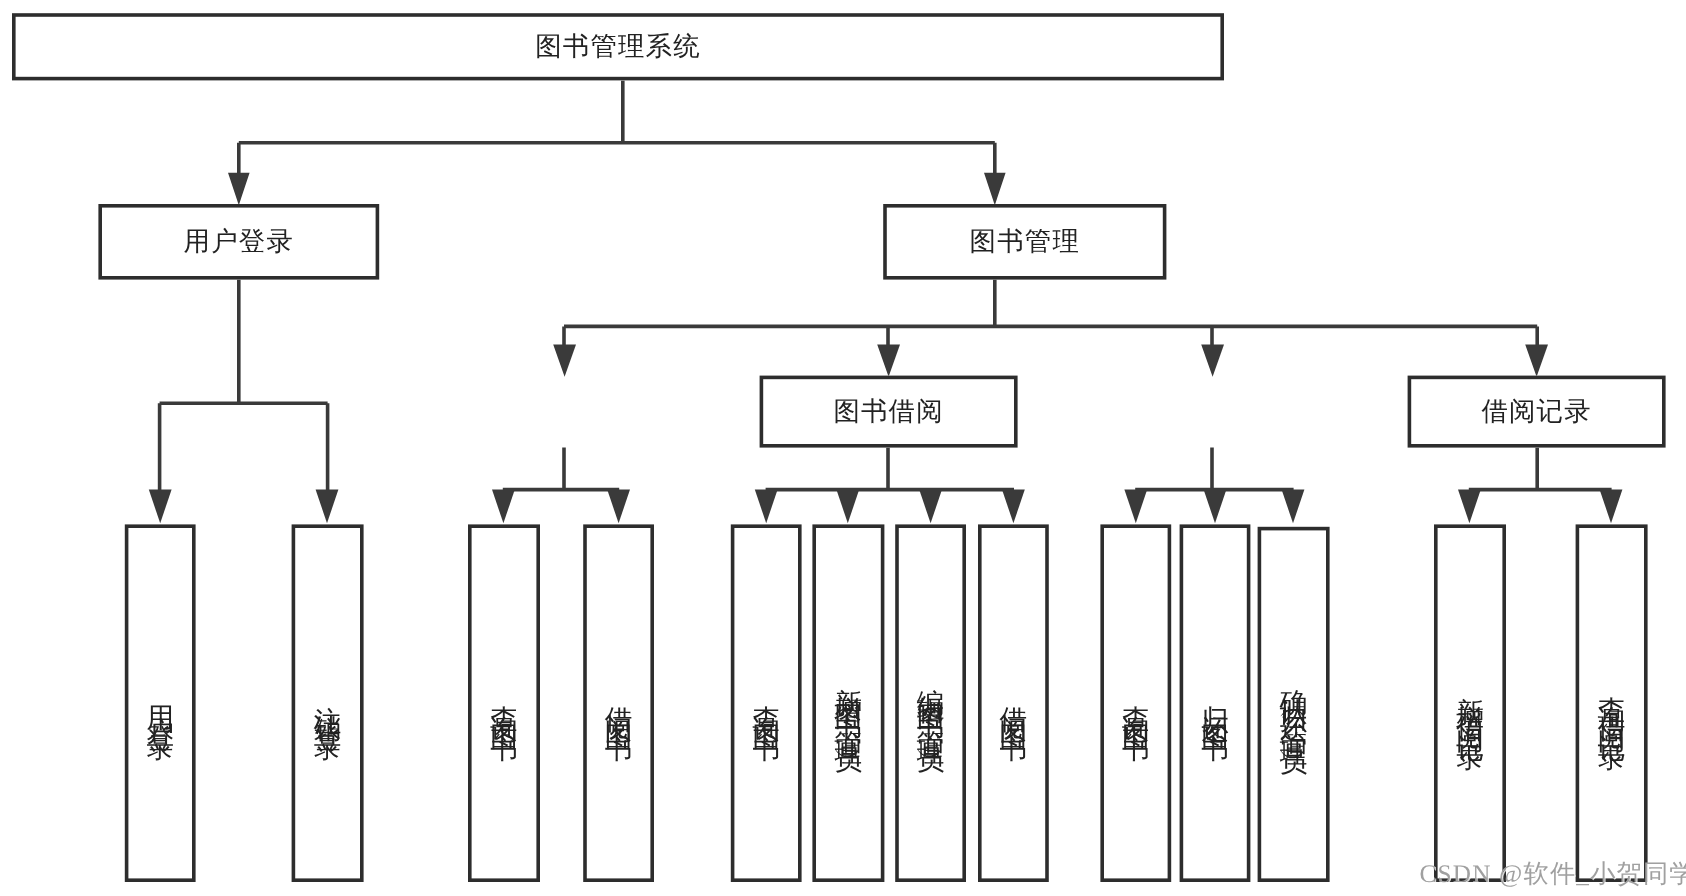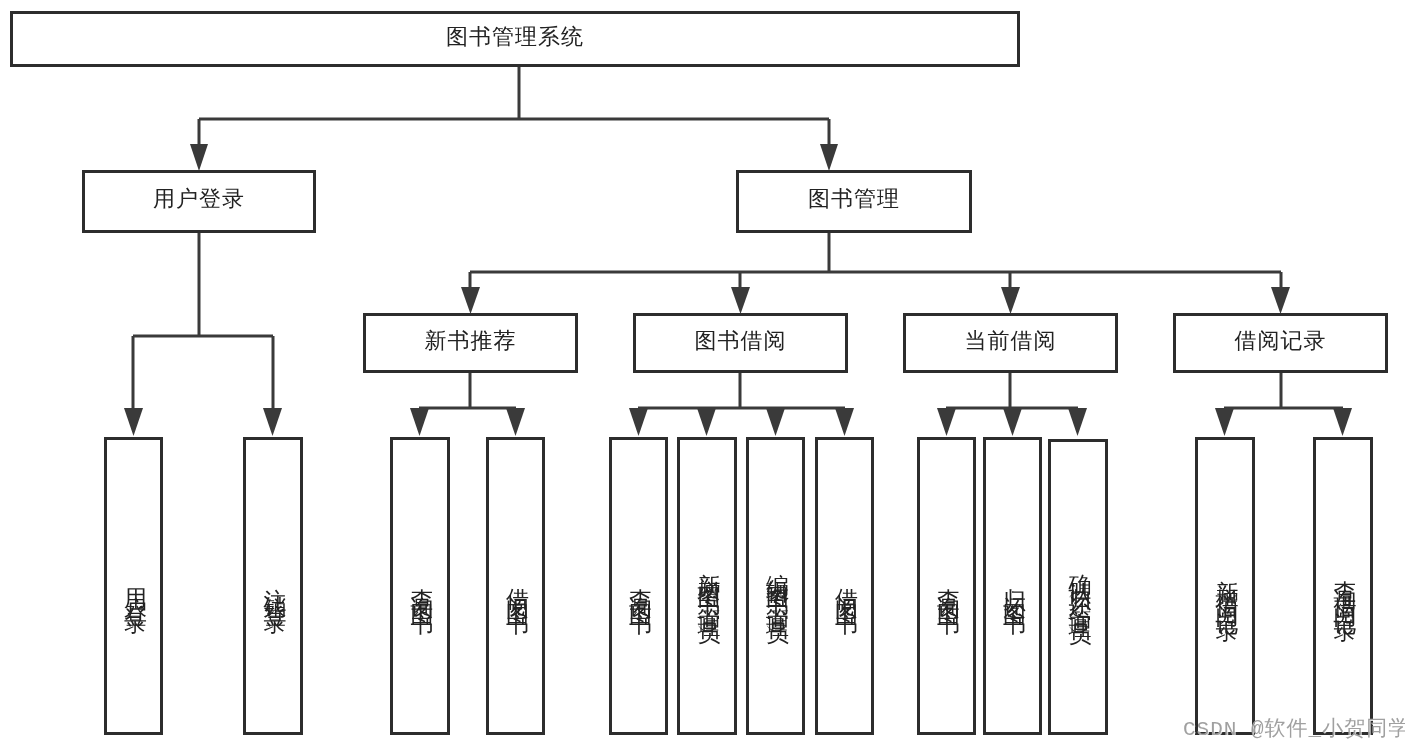--- a/index.html
+++ b/index.html
@@ -1,20 +1,20 @@
 <!DOCTYPE html>
 <html style="--line: #3a3a3a; --border: #2d2d2d; --text: #222222; --watermark: #a0a0a0; --background: #ffffff;"><head>
 <meta charset="utf-8">
 <style>
   html,body{margin:0;padding:0;background:#fff;}
   .canvas{
     position:relative;
     width:1405px;height:747px;
     background:var(--background,#ffffff);
-    font-family:Liberation Mono, monospace;
+    font-family:Liberation Serif, serif;
     overflow:hidden;
   }
   .connector{position:absolute;left:0;top:0;}
   .connector path{fill:none;stroke:var(--line,#3a3a3a);stroke-width:3;}
   .connector polygon{fill:var(--line,#3a3a3a);stroke:none;}
   .node{
     position:absolute;
     box-sizing:border-box;
     border:3px solid var(--border,#2d2d2d);
     background:#fff;
@@ -81,23 +81,21 @@
     <path d="M1281,373 V408 M1224,408 H1343"></path>
     <polygon points="1215,408 1234,408 1224.5,436"></polygon>
     <polygon points="1333,408 1352,408 1342.5,436"></polygon>
   </svg>
 
   <div class="node" style="left:10px;top:11px;width:1010px;height:56px;">图书管理系统</div>
 
   <div class="node" style="left:82px;top:170px;width:234px;height:63px;">用户登录</div>
   <div class="node" style="left:736px;top:170px;width:236px;height:63px;">图书管理</div>
 
-  <div class="node" style="left:363px;top:313px;width:215px;height:60px;">新书推荐</div>
   <div class="node" style="left:633px;top:313px;width:215px;height:60px;">图书借阅</div>
-  <div class="node" style="left:903px;top:313px;width:215px;height:60px;">当前借阅</div>
   <div class="node" style="left:1173px;top:313px;width:215px;height:60px;">借阅记录</div>
 
   <div class="node leaf" style="left:104px;top:437px;width:59px;height:298px;">用户登录</div>
   <div class="node leaf" style="left:243px;top:437px;width:60px;height:298px;">注销登录</div>
 
   <div class="node leaf" style="left:390px;top:437px;width:60px;height:298px;">查询图书</div>
   <div class="node leaf" style="left:486px;top:437px;width:59px;height:298px;">借阅图书</div>
 
   <div class="node leaf" style="left:609px;top:437px;width:59px;height:298px;">查询图书</div>
   <div class="node leaf long" style="left:677px;top:437px;width:60px;height:298px;">新增图书（管理员）</div>

